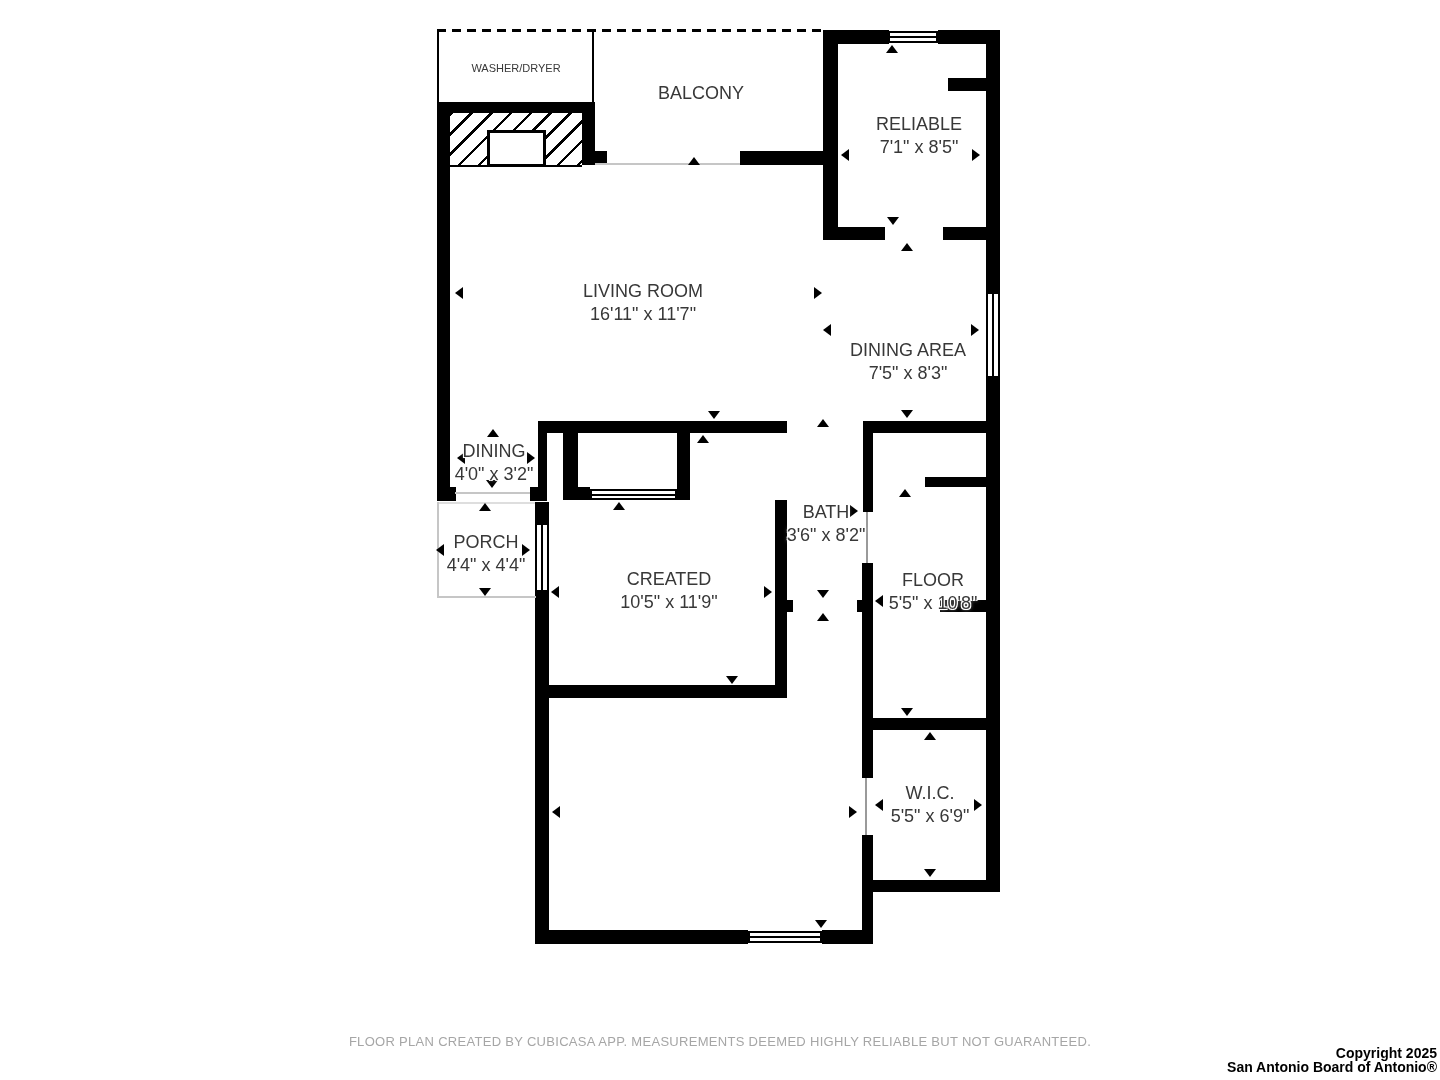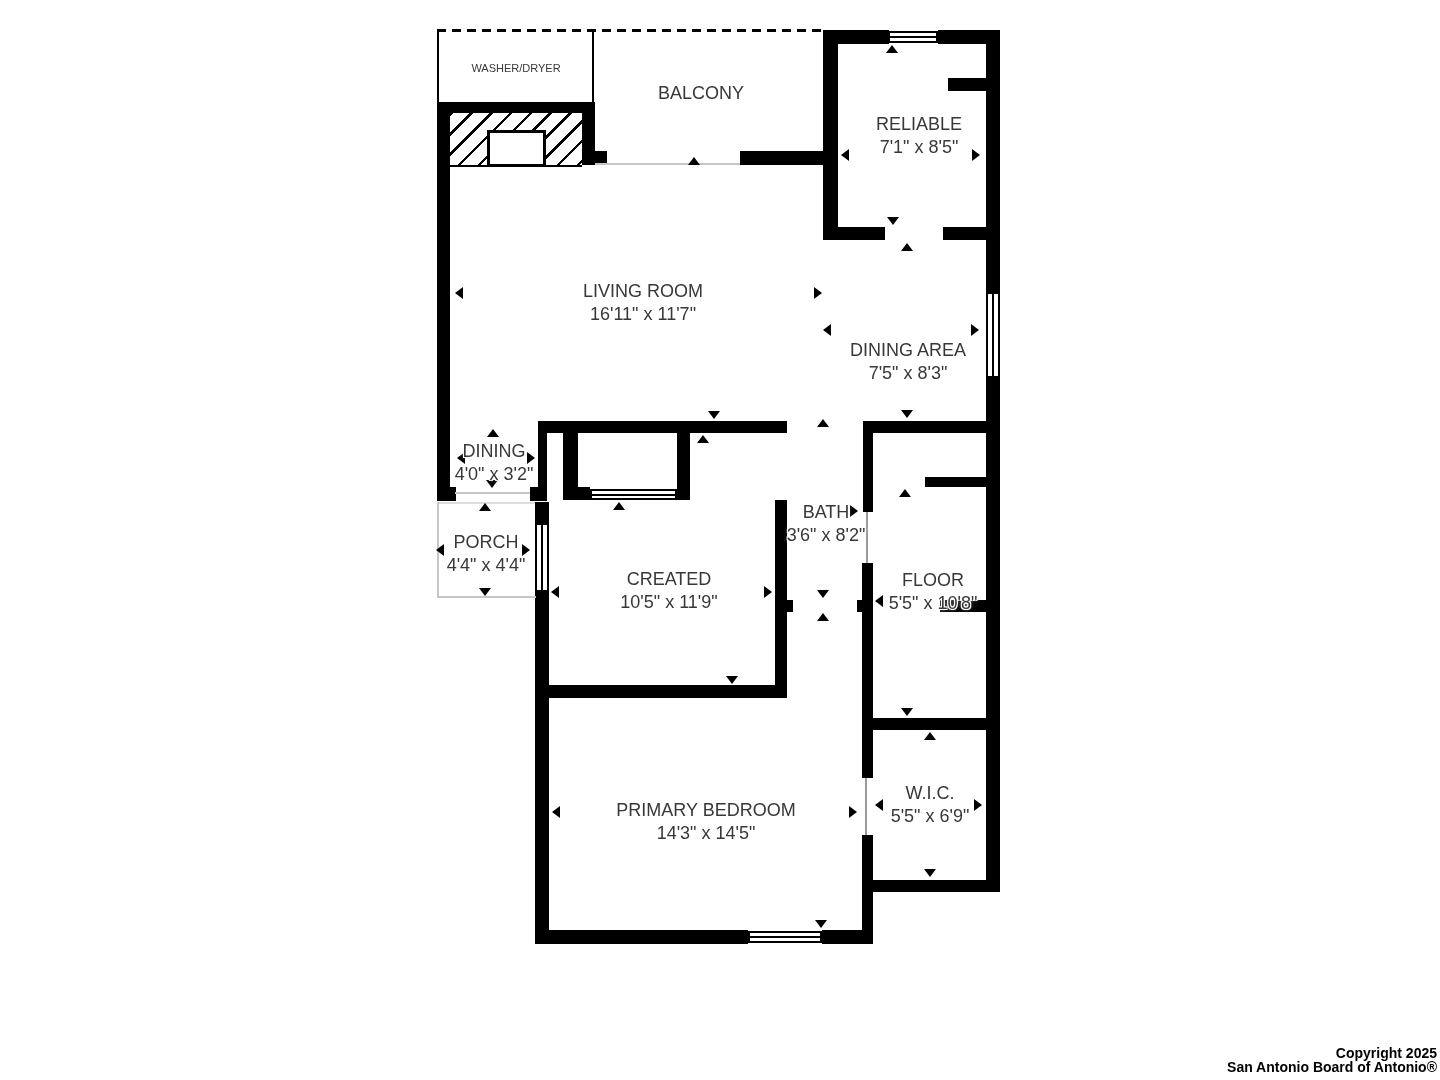--- a/index.html
+++ b/index.html
@@ -173,27 +173,24 @@
     <div>3'6" x 8'2"</div>
   </div>
   <div class="room-label" style="left:669px;top:568px;">
     <div>CREATED</div>
     <div>10'5" x 11'9"</div>
   </div>
   <div class="room-label" style="left:933px;top:569px;">
     <div>FLOOR</div>
     <div>5'5" x 10'8"</div>
   </div>
-  <div class="room-label" style="left:706px;top:799px;">
-    <div>PRIMARY BEDROOM</div>
-    <div>14'3" x 14'5"</div>
-  </div>
   <div class="room-label" style="left:930px;top:782px;">
     <div>W.I.C.</div>
     <div>5'5" x 6'9"</div>
   </div>
 
+  <div class="footer-note">FLOOR PLAN CREATED BY CUBICASA APP. MEASUREMENTS DEEMED HIGHLY RELIABLE BUT NOT GUARANTEED.</div>
   <div class="copyright">
     <div>Copyright 2025</div>
     <div>San Antonio Board of Antonio®</div>
   </div>
 
 </div>
 
 </body></html>

